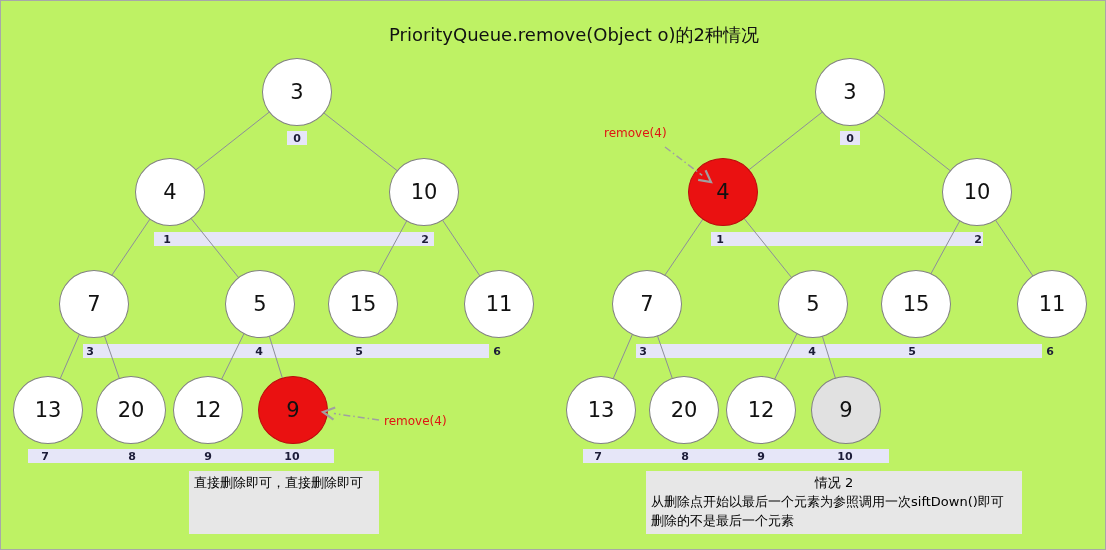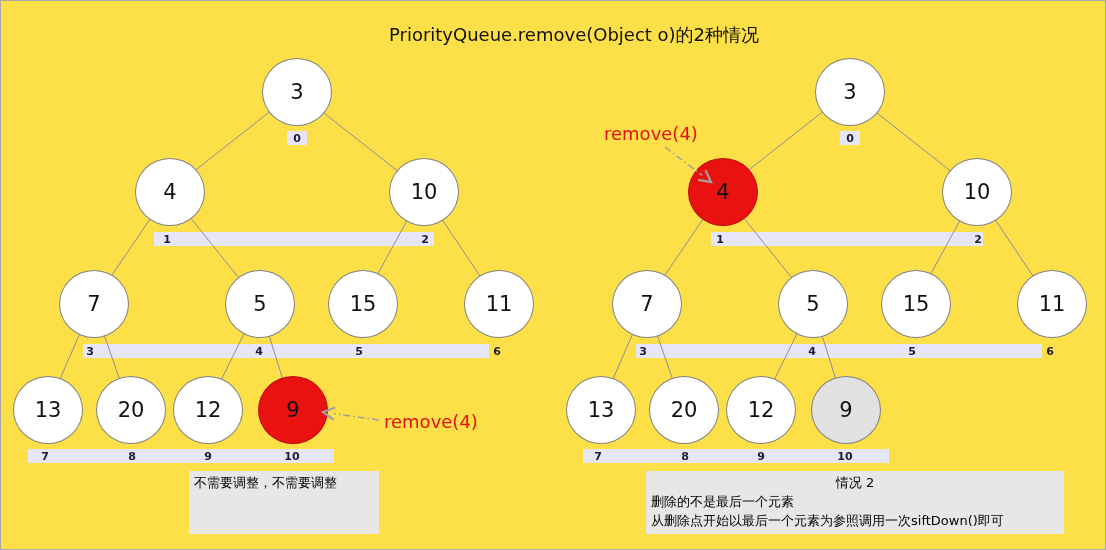--- a/index.html
+++ b/index.html
@@ -1,17 +1,17 @@
 <!DOCTYPE html>
 <html><head>
 <meta charset="utf-8">
 <style>
   html,body{margin:0;padding:0;background:#fff;}
   .canvas{
-    position:relative;width:1106px;height:550px;background:#fde047;
+    position:relative;width:1106px;height:550px;background:#bef264;
     border:1px solid #a8a8a8;box-sizing:border-box;overflow:hidden;
     font-family:"DejaVu Sans","Liberation Sans",sans-serif;
     padding-left:8px;
   }
   .title{
     position:absolute;left:573px;top:22px;transform:translateX(-50%);
     font-size:18px;color:#111;white-space:nowrap;z-index:6;
   }
   svg.layer{position:absolute;left:0;top:0;width:1106px;height:550px;pointer-events:none;}
   #edge-layer{z-index:2;}
@@ -23,31 +23,31 @@
   }
   .node{
     position:absolute;width:68px;height:66px;border-radius:50%;
     border:1px solid #818181;background:#ffffff;z-index:3;
     display:flex;align-items:center;justify-content:center;
     font-size:21px;color:#111;
   }
   .node.highlight-red{background:#ea1111;border-color:#bb0c0c;}
   .node.highlight-gray{background:#e1e1e1;}
   .remove-label{
-    position:absolute;transform:translateY(-50%);font-size:18px;
+    position:absolute;transform:translateY(-50%);font-size:12px;
     color:#e01313;z-index:5;white-space:nowrap;
   }
   .caption{
     position:absolute;background:#e7e7e7;z-index:5;color:#000;
     font-size:13px;line-height:19px;padding:2px 5px;box-sizing:border-box;
   }
   .caption-heading{text-align:center;}
   .caption-line{text-align:left;white-space:nowrap;}
   #caption-0{left:188px;top:470px;width:190px;min-height:63px;}
-  #caption-1{left:645px;top:470px;width:418px;min-height:63px;}
+  #caption-1{left:645px;top:470px;width:376px;min-height:63px;}
 </style>
 </head>
 <body>
 
 <div class="canvas" id="canvas">
   <div class="title">PriorityQueue.remove(Object o)的2种情况</div>
 
   <svg class="layer" id="edge-layer">
       <line x1="295" y1="90" x2="168" y2="190" stroke="#8d8d9a" stroke-width="1"></line>
       <line x1="295" y1="90" x2="422" y2="190" stroke="#8d8d9a" stroke-width="1"></line>
@@ -74,26 +74,26 @@
       <line x1="378" y1="419" x2="332.8894444302728" y2="412.5556349186104" stroke="#a0a0a0" stroke-width="1.5" stroke-dasharray="7 3 1.5 3"></line>
       <polyline points="332.49984282562815,418.66507016517824 322,411 334.22606875885293,406.58148863260476" fill="none" stroke="#a0a0a0" stroke-width="2.2"></polyline>
       <line x1="664" y1="146" x2="701.2458843646706" y2="174.3392598426841" stroke="#a0a0a0" stroke-width="1.5" stroke-dasharray="7 3 1.5 3"></line>
       <polyline points="704.5608032655326,169.19258119300582 710,181 697.1696459596134,178.90667365221398" fill="none" stroke="#a0a0a0" stroke-width="2.2"></polyline>
     </svg>
 
   <div class="remove-label" id="remove-label-0" style="left: 383px; top: 420px; color: rgb(224, 19, 19);">remove(4)</div>
   <div class="remove-label" id="remove-label-1" style="left: 603px; top: 132px; color: rgb(224, 19, 19);">remove(4)</div>
 
   <div class="caption" id="caption-0">
-    <div class="caption-line">不需要调整，不需要调整</div>
+    <div class="caption-line">直接删除即可，直接删除即可</div>
   </div>
   <div class="caption" id="caption-1">
     <div class="caption-heading">情况 2</div>
+    <div class="caption-line">从删除点开始以最后一个元素为参照调用一次siftDown()即可</div>
     <div class="caption-line">删除的不是最后一个元素</div>
-    <div class="caption-line">从删除点开始以最后一个元素为参照调用一次siftDown()即可</div>
   </div>
 <div class="band" style="left: 286px; top: 130px; width: 20px; background: rgb(230, 230, 248);"></div>
     <span class="index-label" style="left: 296px; top: 137px; color: rgb(28, 28, 56);">0</span>
     <div class="band" style="left: 153px; top: 231px; width: 280px; background: rgb(230, 230, 248);"></div>
     <span class="index-label" style="left: 166px; top: 238px; color: rgb(28, 28, 56);">1</span>
     <span class="index-label" style="left: 424px; top: 238px; color: rgb(28, 28, 56);">2</span>
     <div class="band" style="left: 82px; top: 343px; width: 406px; background: rgb(230, 230, 248);"></div>
     <span class="index-label" style="left: 89px; top: 350px; color: rgb(28, 28, 56);">3</span>
     <span class="index-label" style="left: 258px; top: 350px; color: rgb(28, 28, 56);">4</span>
     <span class="index-label" style="left: 358px; top: 350px; color: rgb(28, 28, 56);">5</span>

